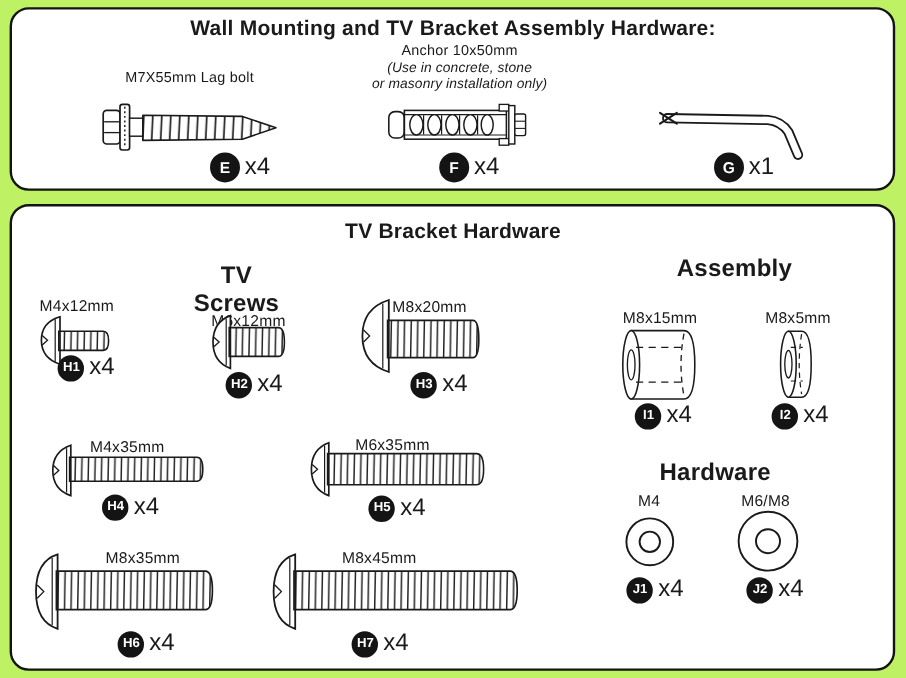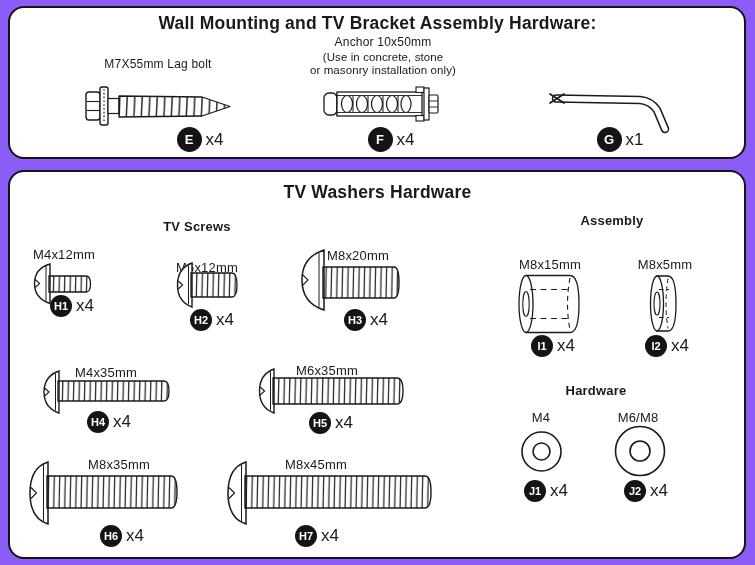--- a/index.html
+++ b/index.html
@@ -1,32 +1,32 @@
 <!DOCTYPE html>
 <html><head>
 <meta charset="utf-8">
 <style>
   html,body{margin:0;padding:0;background:#ffffff;}
-  .canvas{position:relative;width:755px;height:565px;background:#8b5cf6;
+  .canvas{position:relative;width:755px;height:565px;background:#bef264;
           font-family:"Liberation Sans","DejaVu Sans",sans-serif;color:#1a1a1a;overflow:hidden;}
   .box{position:absolute;border:2.5px solid #141414;border-radius:16px;background:#fff;}
   .box1{left:8px;top:6px;width:734px;height:149px;}
   .box2{left:8px;top:170px;width:734px;height:385px;}
   .ttl{position:absolute;left:8px;width:739px;text-align:center;font-weight:700;
        font-size:17.5px;letter-spacing:.2px;}
-  .hdr{position:absolute;text-align:center;font-weight:700;font-size:13px;letter-spacing:.2px;}
+  .hdr{position:absolute;text-align:center;font-weight:700;font-size:20px;letter-spacing:.2px;}
   .lbl{position:absolute;text-align:center;font-size:13px;letter-spacing:.2px;white-space:nowrap;}
   .lbl-lg{font-size:12px;}
-  .note{position:absolute;text-align:center;font-size:11.5px;letter-spacing:.1px;white-space:nowrap;}
+  .note{position:absolute;text-align:center;font-size:11.5px;letter-spacing:.1px;white-space:nowrap;font-style:italic;}
   .badge-row{position:absolute;width:120px;display:flex;align-items:center;justify-content:center;gap:4px;}
   .badge{border-radius:50%;background:#141414;color:#fff;font-weight:700;
          display:flex;align-items:center;justify-content:center;line-height:1;}
   .b25{width:25px;height:25px;font-size:13px;}
   .b22{width:22px;height:22px;font-size:11px;}
-  .qty{font-size:17px;}
+  .qty{font-size:20px;}
   svg.ill{position:absolute;overflow:visible;}
 </style>
 </head>
 <body>
 
 <div class="canvas">
 
   <svg width="0" height="0" style="position:absolute">
     <defs>
       <pattern id="thr" width="5.5" height="90" patternUnits="userSpaceOnUse">
@@ -92,21 +92,21 @@
     <path d="M8,8.5 L92,10 Q103,11 109,20 L117,39" fill="none" stroke="#1a1a1a" stroke-width="8.5" stroke-linecap="round"></path>
     <path d="M8,8.5 L92,10 Q103,11 109,20 L117,39" fill="none" stroke="#ffffff" stroke-width="5.5" stroke-linecap="round"></path>
     <path d="M2,4 L16,13 M2,13 L16,4" stroke="#1a1a1a" stroke-width="1.7" stroke-linecap="round"></path>
   </svg>
   <div class="badge-row" style="left:560px;top:127px">
     <span class="badge b25">G</span>
     <span class="qty">x1</span>
   </div>
 
   <div class="box box2"></div>
-  <div class="ttl" style="top:182px">TV Washers Hardware</div>
+  <div class="ttl" style="top:182px">TV Bracket Hardware</div>
   <div class="hdr" style="left:147px;top:219px;width:100px">TV Screws</div>
   <div class="hdr" style="left:552px;top:213px;width:120px">Assembly</div>
   <div class="hdr" style="left:536px;top:383px;width:120px">Hardware</div>
 
   <div class="lbl" style="left:14px;top:247px;width:100px">M4x12mm</div>
   <svg class="ill" style="left:33px;top:263px" width="62" height="42" viewBox="0 0 62 42">
     <path d="M17,1 C5,4.5 1.5,12 1.5,20.5 C1.5,29 5,36.5 17,40.5 Z" fill="#fff" stroke="#1a1a1a" stroke-width="1.4"></path>
     <line x1="13" y1="3" x2="13" y2="38.5" stroke="#1a1a1a" stroke-width="1"></line>
     <path d="M2.2,16.5 L6.6,20.5 L2.2,24.5" fill="none" stroke="#1a1a1a" stroke-width="1.1"></path>
     <path d="M16,13 H53 Q57.5,13 57.5,21 Q57.5,29 53,29 H16 Z" fill="url(#thr)" stroke="#1a1a1a" stroke-width="1.3"></path>

